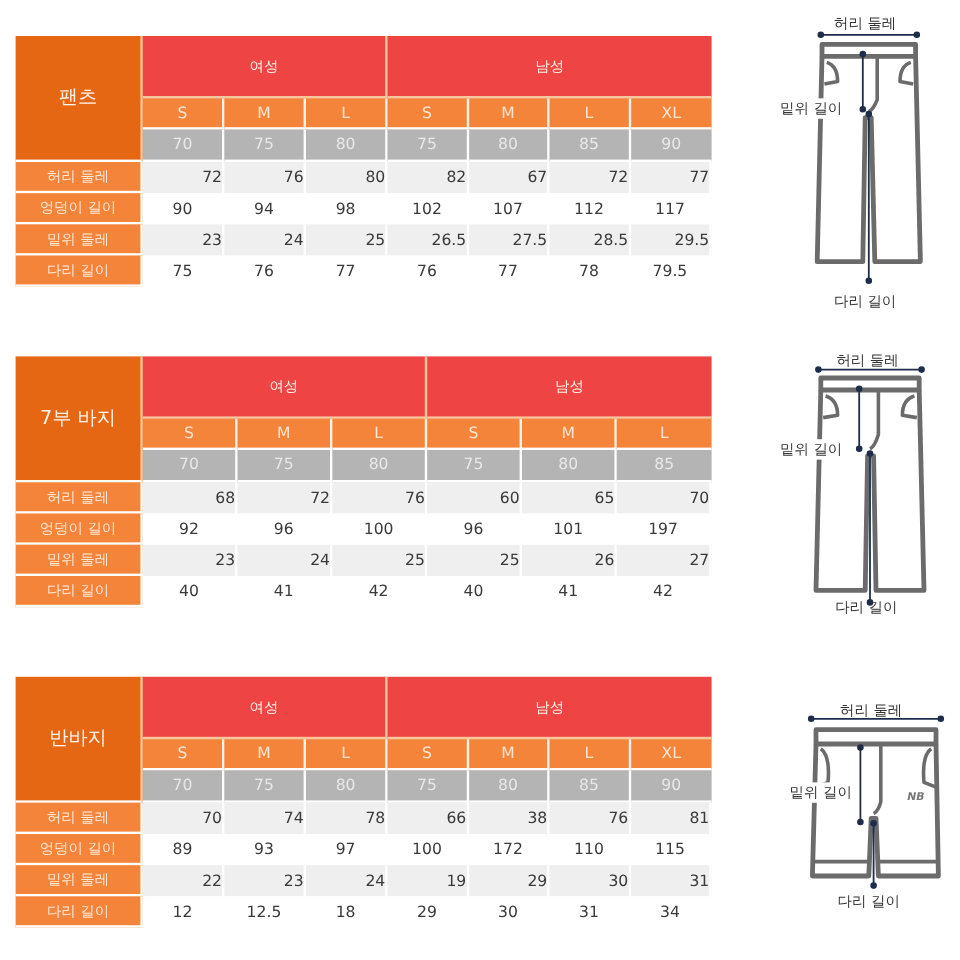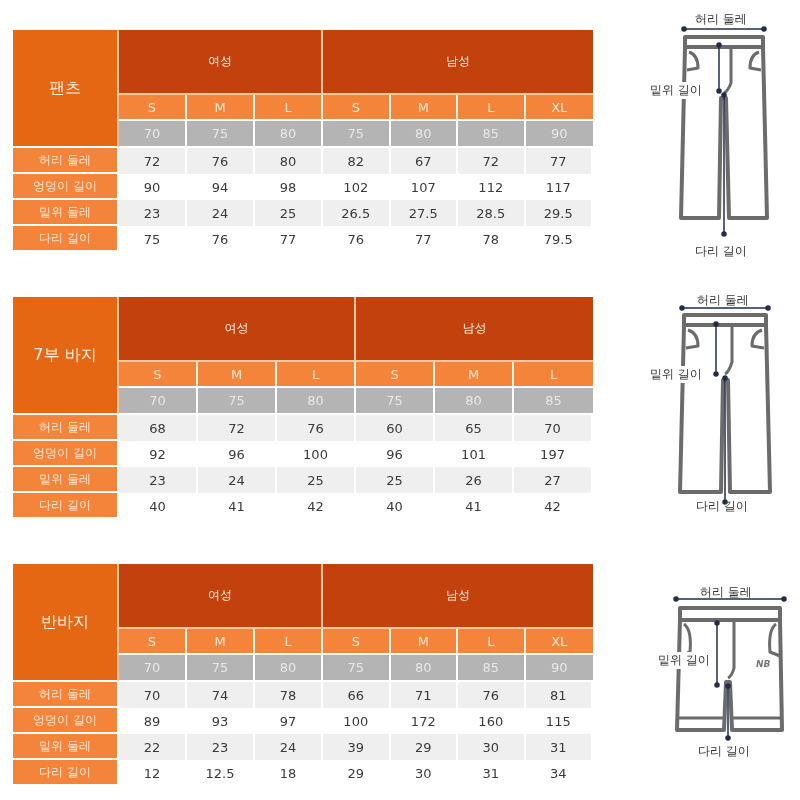--- a/index.html
+++ b/index.html
@@ -1,29 +1,29 @@
 <!DOCTYPE html>
 <html><head>
 <meta charset="utf-8">
 <style>
   * { box-sizing: border-box; margin: 0; padding: 0; }
   html, body { width: 800px; height: 800px; background: #ffffff; overflow: hidden; }
   body { position: relative; font-family: "DejaVu Sans", "Liberation Sans", sans-serif; }
   .tbl { position: absolute; left: 13px; width: 580px; border-collapse: separate; border-spacing: 0; table-layout: fixed; }
   .tbl td, .tbl th { text-align: center; vertical-align: middle; font-weight: normal; overflow: hidden; white-space: nowrap; }
   .cat { background: #e56714; color: #fff3e8; font-size: 16px; font-weight: bold; border-right: 2px solid #f7c79c; border-bottom: 2px solid #fff; }
-  .grp { background: #c2410c; color: #fff3e8; font-size: 12px; height: 65px; border-right: 2px solid #f7c79c; border-bottom: 2px solid #f7c79c; }
+  .grp { background: #ef4444; color: #fff3e8; font-size: 12px; height: 52px; border-right: 2px solid #f7c79c; border-bottom: 2px solid #f7c79c; }
   .grp.last { border-right: none; margin-left: 36px; }
   .sz { background: #f3843a; color: #ffe6d2; font-size: 13px; height: 26px; border-right: 2px solid #fff4ea; border-bottom: 2px solid #ffffff; }
   .sz.last { border-right: none; }
   .num { background: #b4b4b4; color: #e8e8e8; font-size: 13px; height: 27px; border-right: 2px solid #ffffff; border-bottom: 2px solid #ffffff; }
   .num.last { border-right: none; }
   .rowlbl { background: #f3843a; color: #ffe8d6; font-size: 12px; font-weight: bold; height: 26px; border-bottom: 2px solid #ffffff; border-right: 2px solid #ffffff; }
   .val { color: #3a3a3a; font-size: 13px; height: 26px; border-right: 2px solid #ffffff; }
-  tr.odd .val { background: #efefef; }
+  tr.odd .val { background: #efefef; text-align: right; }
   tr.even .val { background: #ffffff; }
   .diagram { position: absolute; width: 150px; }
   .diagram .lbl { position: absolute; font-size: 12px; color: #333; white-space: nowrap; }
   .diagram svg { position: absolute; left: 0; top: 0; }
 </style>
 </head>
 <body>
 
 <table class="tbl" style="top:30px;">
   <colgroup>
@@ -193,40 +193,40 @@
     <td class="num">80</td>
     <td class="num">85</td>
     <td class="num last">90</td>
   </tr>
   <tr class="odd">
     <td class="rowlbl">허리 둘레</td>
     <td class="val">70</td>
     <td class="val">74</td>
     <td class="val">78</td>
     <td class="val">66</td>
-    <td class="val">71</td>
+    <td class="val">38</td>
     <td class="val">76</td>
     <td class="val">81</td>
   </tr>
   <tr class="even">
     <td class="rowlbl">엉덩이 길이</td>
     <td class="val">89</td>
     <td class="val">93</td>
     <td class="val">97</td>
     <td class="val">100</td>
     <td class="val">172</td>
-    <td class="val">160</td>
+    <td class="val">110</td>
     <td class="val">115</td>
   </tr>
   <tr class="odd">
     <td class="rowlbl">밑위 둘레</td>
     <td class="val">22</td>
     <td class="val">23</td>
     <td class="val">24</td>
-    <td class="val">39</td>
+    <td class="val">19</td>
     <td class="val">29</td>
     <td class="val">30</td>
     <td class="val">31</td>
   </tr>
   <tr class="even">
     <td class="rowlbl">다리 길이</td>
     <td class="val">12</td>
     <td class="val">12.5</td>
     <td class="val">18</td>
     <td class="val">29</td>

